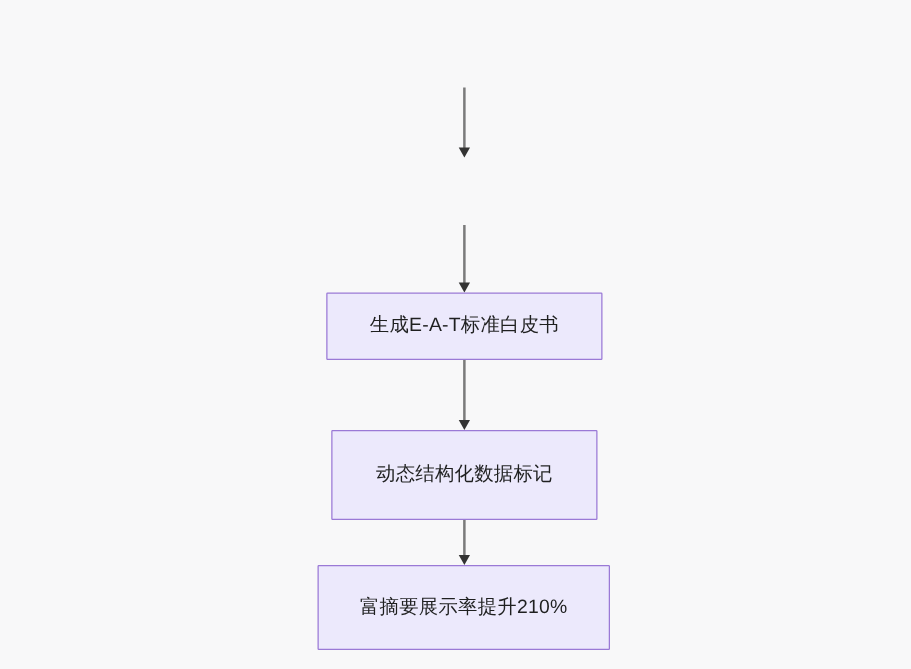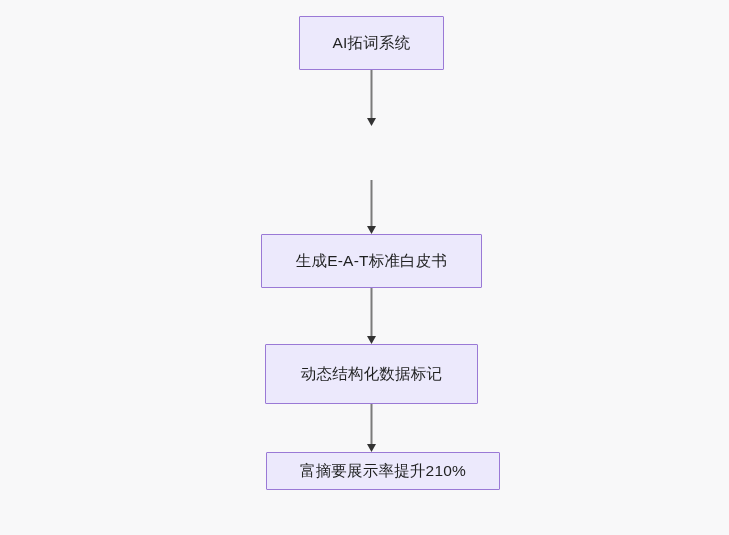--- a/index.html
+++ b/index.html
@@ -61,25 +61,22 @@
       <polygon class="edge-head" points="2,46 11,46 6.5,54" fill="#333333"></polygon>
     </svg>
     <svg class="edge" width="13" height="56" style="left: 364.5px; top: 288px;">
       <line class="edge-line" x1="6.5" y1="0" x2="6.5" y2="49" stroke="#7b7b7b"></line>
       <polygon class="edge-head" points="2,48 11,48 6.5,56" fill="#333333"></polygon>
     </svg>
     <svg class="edge" width="13" height="54" style="left: 364.5px; top: 398px;">
       <line class="edge-line" x1="6.5" y1="0" x2="6.5" y2="47" stroke="#7b7b7b"></line>
       <polygon class="edge-head" points="2,46 11,46 6.5,54" fill="#333333"></polygon>
     </svg>
-    <div class="node" style="left: 299px; top: 16px; width: 145px; height: 54px; background: rgb(236, 233, 252); border-color: rgb(154, 121, 214);">
-      <span class="node-label" style="color: rgb(31, 32, 32);">AI拓词系统</span>
-    </div>
     <div class="node" style="left: 261px; top: 234px; width: 221px; height: 54px; background: rgb(236, 233, 252); border-color: rgb(154, 121, 214);">
       <span class="node-label" style="color: rgb(31, 32, 32); text-align: right;">生成E-A-T标准白皮书</span>
     </div>
-    <div class="node" style="left: 265px; top: 344px; width: 213px; height: 60px; background: rgb(236, 233, 252); border-color: rgb(154, 121, 214);">
+    <div class="node" style="left: 265px; top: 344px; width: 213px; height: 72px; background: rgb(236, 233, 252); border-color: rgb(154, 121, 214);">
       <span class="node-label" style="color: rgb(31, 32, 32);">动态结构化数据标记</span>
     </div>
-    <div class="node" style="left: 266px; top: 452px; width: 234px; height: 38px; background: rgb(236, 233, 252); border-color: rgb(154, 121, 214);">
+    <div class="node" style="left: 254px; top: 452px; width: 234px; height: 68px; background: rgb(236, 233, 252); border-color: rgb(154, 121, 214);">
       <span class="node-label" style="color: rgb(31, 32, 32);">富摘要展示率提升210%</span>
     </div>
   </div>
 
 </body></html>

